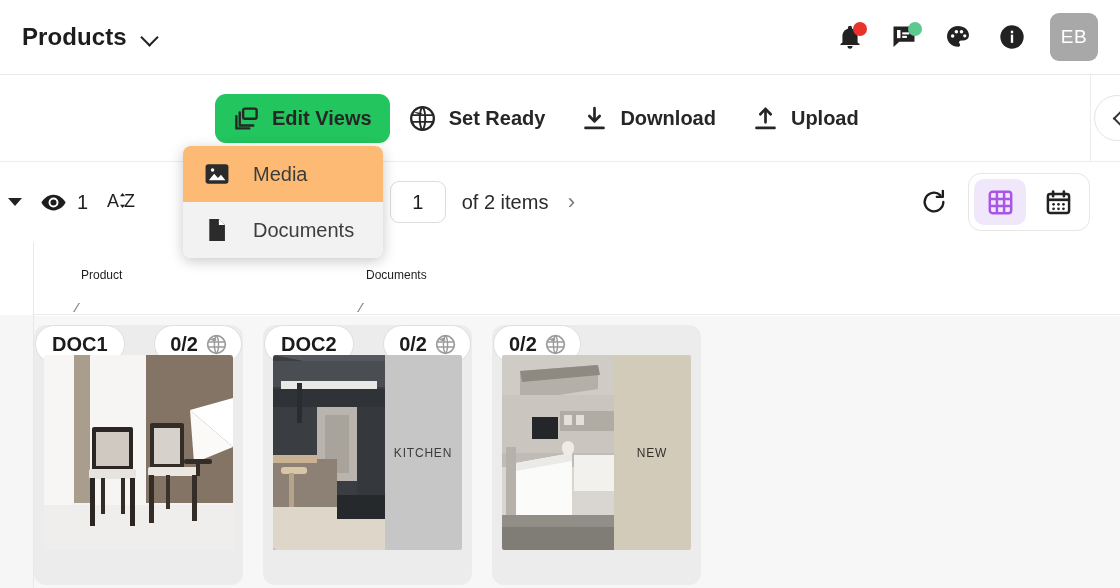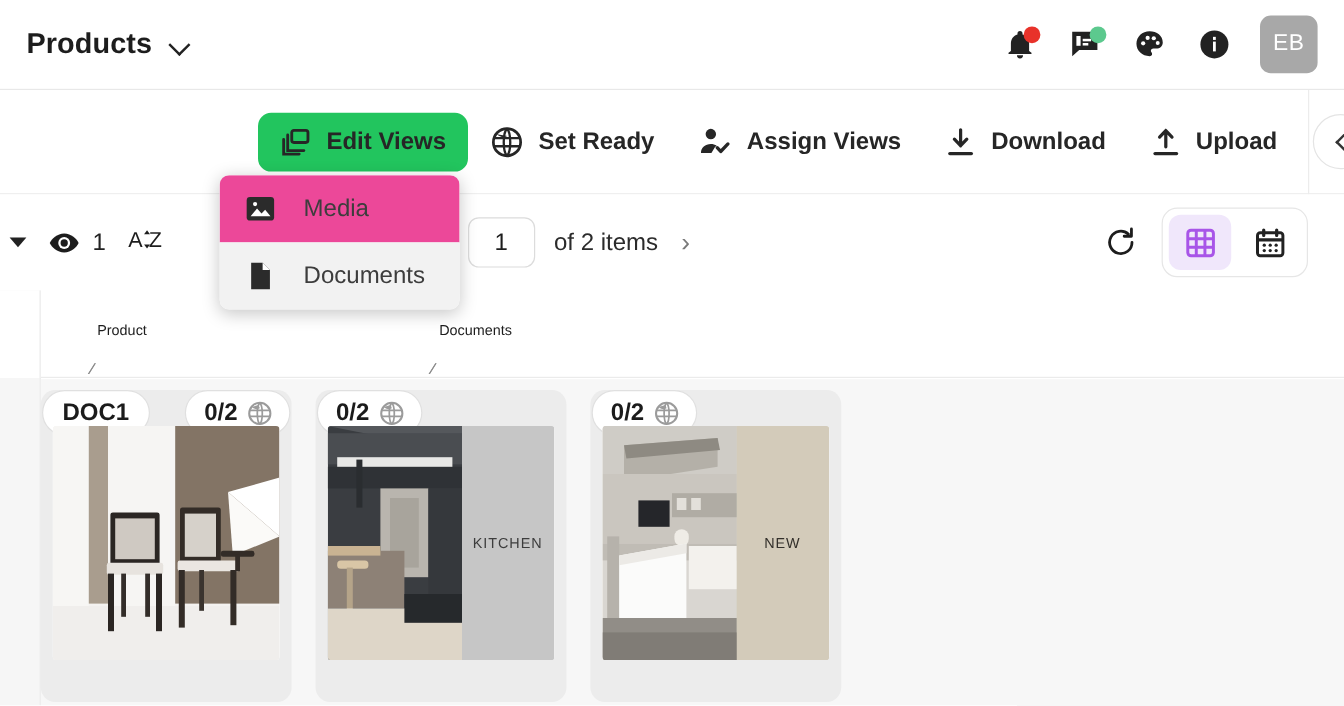--- a/index.html
+++ b/index.html
@@ -297,28 +297,20 @@
         <svg width="29" height="29" viewBox="0 0 24 24" aria-hidden="true">
           <circle cx="12" cy="12" r="9.4" fill="none" stroke="#262626" stroke-width="1.9"></circle>
           <path d="M12 2.6c-3 3-3 15.8 0 18.8" fill="none" stroke="#262626" stroke-width="1.6"></path>
           <path d="M12 2.6c3 3 3 15.8 0 18.8" fill="none" stroke="#262626" stroke-width="1.6"></path>
           <path d="M3 9.2h18M3 14.8h18" stroke="#262626" stroke-width="1.6" fill="none"></path>
           <path d="M5 6.5c2.3 2 5 2.6 7.2 1.2" fill="#262626"></path>
         </svg>
         <span class="lbl">Set Ready</span>
       </div>
 
-      <div class="act">
-        <svg width="29" height="29" viewBox="0 0 24 24" aria-hidden="true">
-          <circle cx="9.4" cy="6.4" r="3.6" fill="#262626"></circle>
-          <path d="M2.6 19.4c0-3.8 3-6.2 6.8-6.2 1.5 0 2.9.4 4 1.1l-1.2 1.2-2.4 4H2.6z" fill="#262626"></path>
-          <path d="M13.8 15.8l2.4 2.6 5-5.2" fill="none" stroke="#262626" stroke-width="2.3" stroke-linecap="round" stroke-linejoin="round"></path>
-        </svg>
-        <span class="lbl">Assign Views</span>
-      </div>
 
       <div class="act">
         <svg width="27" height="27" viewBox="0 0 24 24" aria-hidden="true">
           <path d="M12 2.8v10.6M12 14.6l-4.6-4.8M12 14.6l4.6-4.8" fill="none" stroke="#262626" stroke-width="2.4" stroke-linecap="round" stroke-linejoin="round"></path>
           <path d="M4 20.4h16" stroke="#262626" stroke-width="2.4" stroke-linecap="round"></path>
         </svg>
         <span class="lbl">Download</span>
       </div>
 
       <div class="act">
@@ -450,20 +442,21 @@
               <rect x="152" y="107" width="4" height="14" fill="#332c27"></rect>
               <rect x="105" y="120" width="5" height="48" fill="#332c27"></rect>
               <rect x="148" y="120" width="5" height="46" fill="#332c27"></rect>
               <rect x="122" y="120" width="4" height="34" fill="#3a332e"></rect>
             </svg>
           </div>
         </div>
 
         <div class="doc-card">
           <div class="doc-pills">
+            <span class="pill">DOC2</span>
             <span class="pill-count">
               <span>0/2</span>
               <svg width="23" height="23" viewBox="0 0 24 24" aria-hidden="true">
                 <circle cx="12" cy="12" r="9.2" fill="none" stroke="#9b9b9b" stroke-width="1.8"></circle>
                 <path d="M12 2.8c-2.9 2.9-2.9 15.5 0 18.4M12 2.8c2.9 2.9 2.9 15.5 0 18.4M3.2 9.4h17.6M3.2 14.6h17.6" fill="none" stroke="#9b9b9b" stroke-width="1.5"></path>
                 <path d="M5 6.4c2.4 2 5 2.5 7 1.2l-1 -3z" fill="#9b9b9b"></path>
               </svg>
             </span>
           </div>
           <div class="thumb">
@@ -531,21 +524,21 @@
               <text x="150" y="102" text-anchor="middle" font-family="Liberation Sans, sans-serif" font-size="12" letter-spacing="0.8" fill="#33302b">NEW</text>
             </svg>
           </div>
         </div>
 
       </div>
     </div>
   </div>
 
   <div style="position:absolute; left:183px; top:146px; width:200px; background:#fff; border-radius:8px; box-shadow:0 3px 14px rgba(0,0,0,0.22); overflow:hidden; z-index:50;">
-    <div style="display:flex; align-items:center; gap:22px; padding:14px 20px; cursor:pointer; background:#ec4899;">
+    <div style="display:flex; align-items:center; gap:22px; padding:14px 20px; cursor:pointer; background:#fdba74;">
       <svg width="28" height="28" viewBox="0 0 24 24" aria-hidden="true">
         <rect x="2.2" y="3.6" width="19.6" height="16.8" rx="2.4" fill="#2b2b2b"></rect>
         <path d="M5 17.4l4.6-5.6 3.2 3.6 2.6-2.8 3.8 4.8z" fill="#ffffff"></path>
         <circle cx="8.2" cy="8.6" r="1.5" fill="#ffffff"></circle>
       </svg>
       <span style="font-size:20px; color:#3d3d3d;">Media</span>
     </div>
     <div style="display:flex; align-items:center; gap:22px; padding:14px 20px; cursor:pointer; background:#f2f2f2;">
       <svg width="28" height="28" viewBox="0 0 24 24" aria-hidden="true">
         <path d="M5.4 2.6h8.2l5.2 5.2v13.6H5.4z" fill="#2b2b2b"></path>

